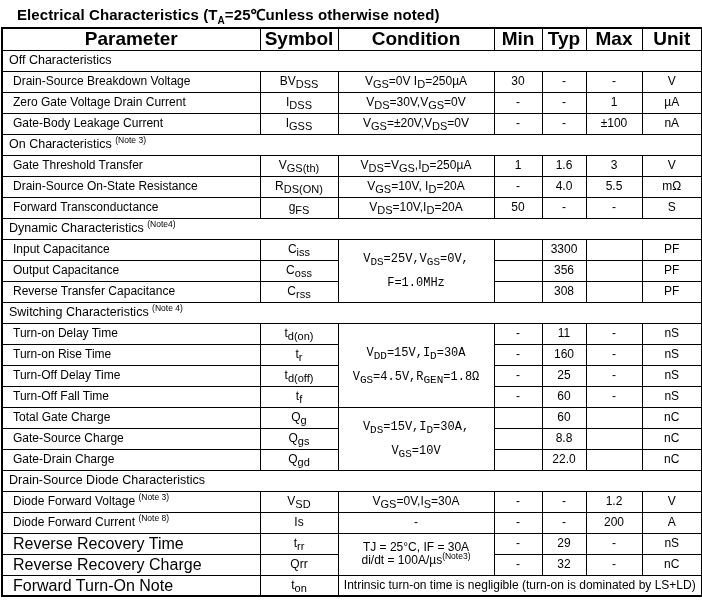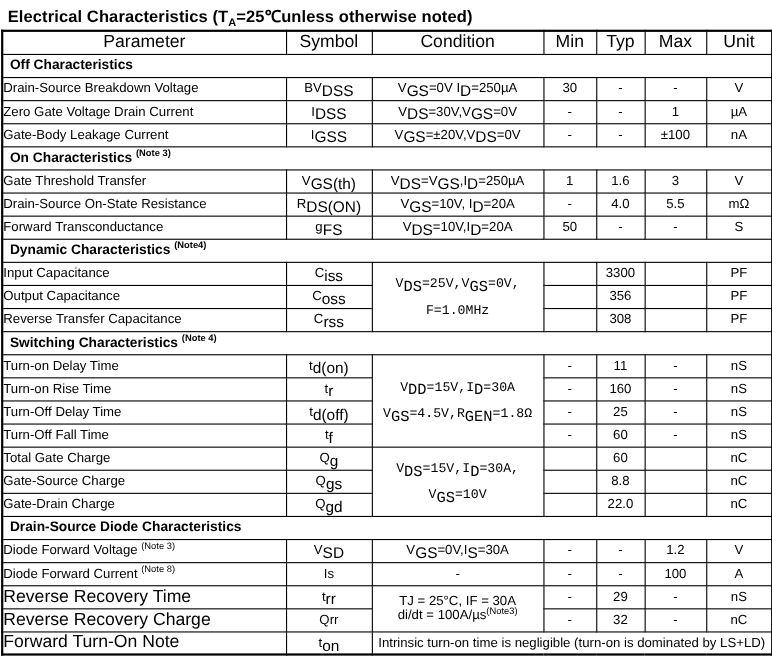--- a/index.html
+++ b/index.html
@@ -6,39 +6,40 @@
   html, body { margin:0; padding:0; background:#fff; }
   body {
     width:702px; height:604px;
     font-family:"Liberation Sans", sans-serif;
     color:#000;
   }
   .title {
     font-weight:bold; font-size:15px;
     padding:4px 0 3px 7px; letter-spacing:0.1px;
     white-space:nowrap;
+    margin-left:10px;
   }
   .title sub { font-size:10px; }
   table {
     border-collapse:collapse; table-layout:fixed;
     width:700px; margin-left:1px;
     border:2px solid #000;
   }
   td, th {
     border:1px solid #000;
     font-size:12px; height:21px;
     padding:0 4px; overflow:hidden;
     white-space:nowrap; text-align:center;
     vertical-align:middle; line-height:1.1;
   }
-  th { font-size:16px; font-weight:normal; }
-  td.p { text-align:left; padding-left:0;margin-top:25px; }
+  th { font-size:19px; font-weight:bold; }
+  td.p { text-align:left; padding-left:10px;margin-top:25px; }
   td.p.small { font-size:16px; }
-  td.sec { text-align:left; font-weight:bold; padding-left:6px; font-size:12.5px; }
-  sub { font-size:14px; line-height:0; }
+  td.sec { text-align:left; font-weight:normal; padding-left:6px; font-size:12.5px; }
+  sub { font-size:11px; line-height:0; }
   sup { font-size:8.5px; line-height:0; }
   td .l2 { line-height:24px;font-family:Liberation Mono, monospace; }
   td.note5 { font-size:12px; }
 </style>
 </head>
 <body>
 
 <div class="title">Electrical Characteristics (T<sub>A</sub>=25℃unless otherwise noted)</div>
 
 <table>
@@ -242,21 +243,21 @@
     <td>-</td>
     <td>1.2</td>
     <td>V</td>
   </tr>
   <tr>
     <td class="p">Diode Forward Current <sup>(Note 8)</sup></td>
     <td>Is</td>
     <td>-</td>
     <td>-</td>
     <td>-</td>
-    <td>100</td>
+    <td>200</td>
     <td>A</td>
   </tr>
   <tr>
     <td class="p small">Reverse Recovery Time</td>
     <td>t<sub>rr</sub></td>
     <td rowspan="2">
       <div>TJ = 25°C, IF = 30A</div>
       <div>di/dt = 100A/µs<sup>(Note3)</sup></div>
     </td>
     <td>-</td>

